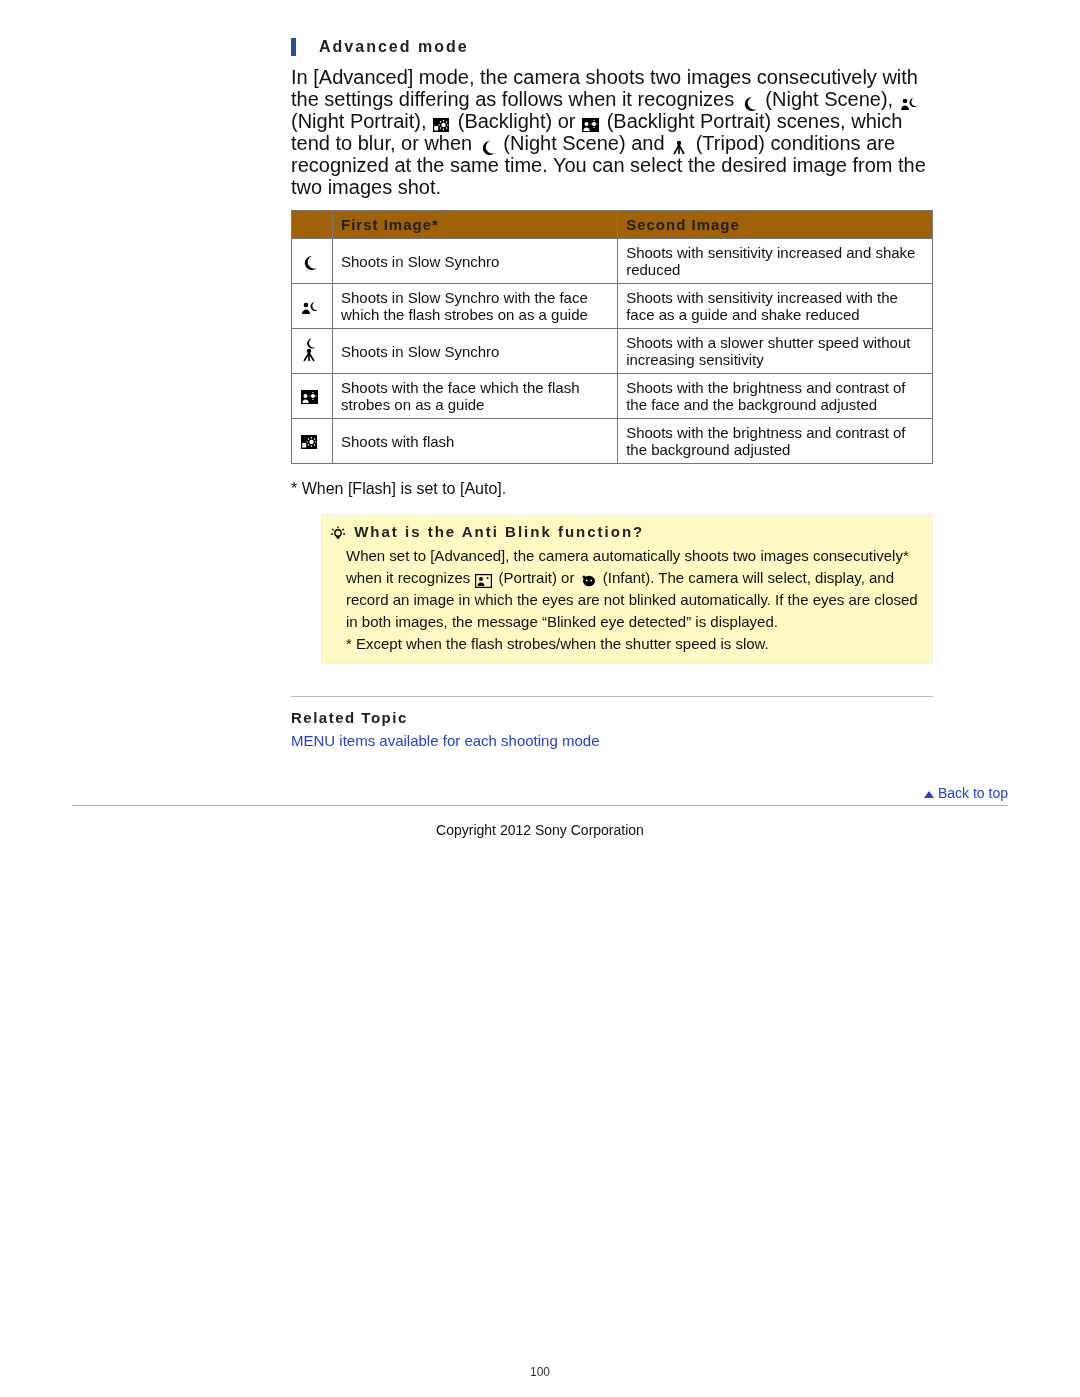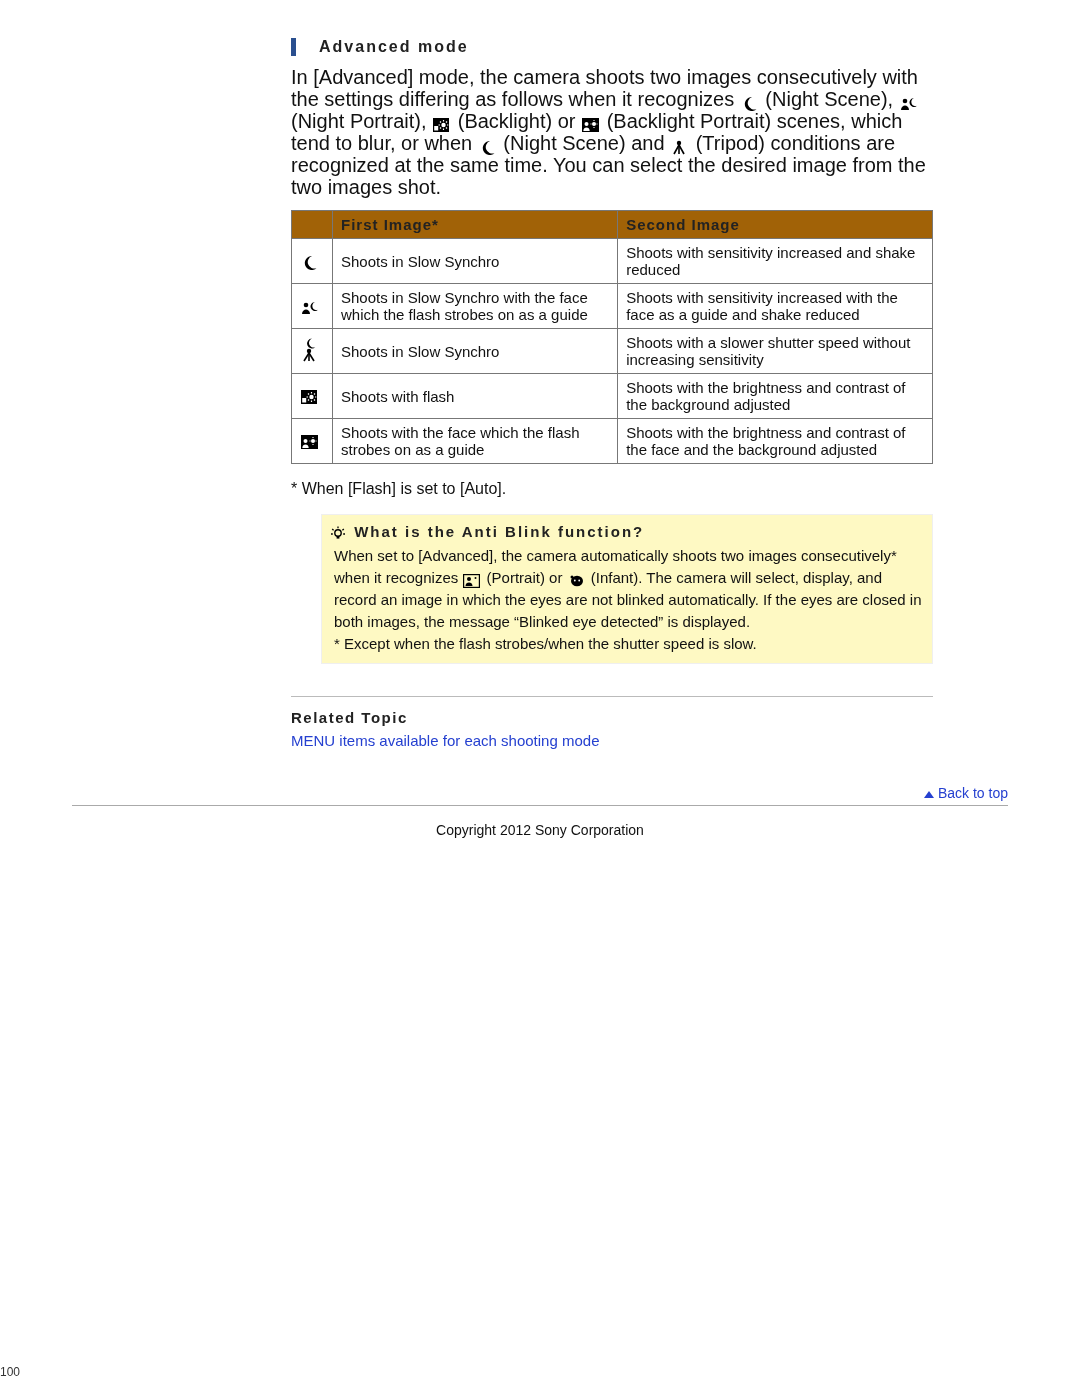--- a/index.html
+++ b/index.html
@@ -79,21 +79,21 @@
     margin-left: 30px;
   }
   .tip-heading {
     padding: 6px 8px 2px 8px;
     font-weight: bold;
     letter-spacing: 2px;
     color: #222;
   }
   .tip-heading svg { vertical-align: -3px; margin-right: 2px; }
   .tip-body {
-    padding: 0 8px 8px 12px;
+    padding: 0 8px 8px 24px;
   }
   .rule {
     border: none;
     border-top: 1px solid #bbb;
     margin: 32px 0 12px 0;
   }
   .related-heading {
     font-weight: bold;
     letter-spacing: 1.5px;
     font-size: 15px;
@@ -120,21 +120,21 @@
   .back-to-top svg { vertical-align: -1px; margin-right: 3px; }
   .copyright {
     text-align: center;
     font-size: 14px;
     margin-top: 10px;
   }
   .page-number {
     position: absolute;
     bottom: 18px;
     left: 0; right: 0;
-    text-align: left;
+    text-align: center;
     font-size: 12px;
     color: #333;
   }
 </style>
 </head>
 <body>
 
 <svg width="0" height="0" style="position:absolute">
   <defs>
 
@@ -280,32 +280,32 @@
         <td>Shoots with sensitivity increased with the face as a guide and shake reduced</td>
       </tr>
       <tr>
         <td class="icon-cell"><span><svg width="18" height="28" viewBox="0 0 18 24">
                   <use href="#ic-night-tripod"></use>
                 </svg></span></td>
         <td>Shoots in Slow Synchro</td>
         <td>Shoots with a slower shutter speed without increasing sensitivity</td>
       </tr>
       <tr>
+        <td class="icon-cell"><span class="inline-icon"><svg width="18" height="15" viewBox="0 0 18 15">
+                  <use href="#ic-backlight-portrait"></use>
+                </svg></span></td>
+        <td>Shoots with the face which the flash strobes on as a guide</td>
+        <td>Shoots with the brightness and contrast of the face and the background adjusted</td>
+      </tr>
+      <tr>
         <td class="icon-cell"><span class="inline-icon"><svg width="17" height="15" viewBox="0 0 17 15">
                   <use href="#ic-backlight"></use>
                 </svg></span></td>
         <td>Shoots with flash</td>
         <td>Shoots with the brightness and contrast of the background adjusted</td>
-      </tr>
-      <tr>
-        <td class="icon-cell"><span class="inline-icon"><svg width="18" height="15" viewBox="0 0 18 15">
-                  <use href="#ic-backlight-portrait"></use>
-                </svg></span></td>
-        <td>Shoots with the face which the flash strobes on as a guide</td>
-        <td>Shoots with the brightness and contrast of the face and the background adjusted</td>
       </tr>
     </tbody>
       </table>
 
     <div class="note">* When [Flash] is set to [Auto].</div>
 
     <div class="tip-box">
       <div class="tip-heading">
         <span><svg width="16" height="14" viewBox="0 0 16 14">
               <use href="#ic-hint"></use>

